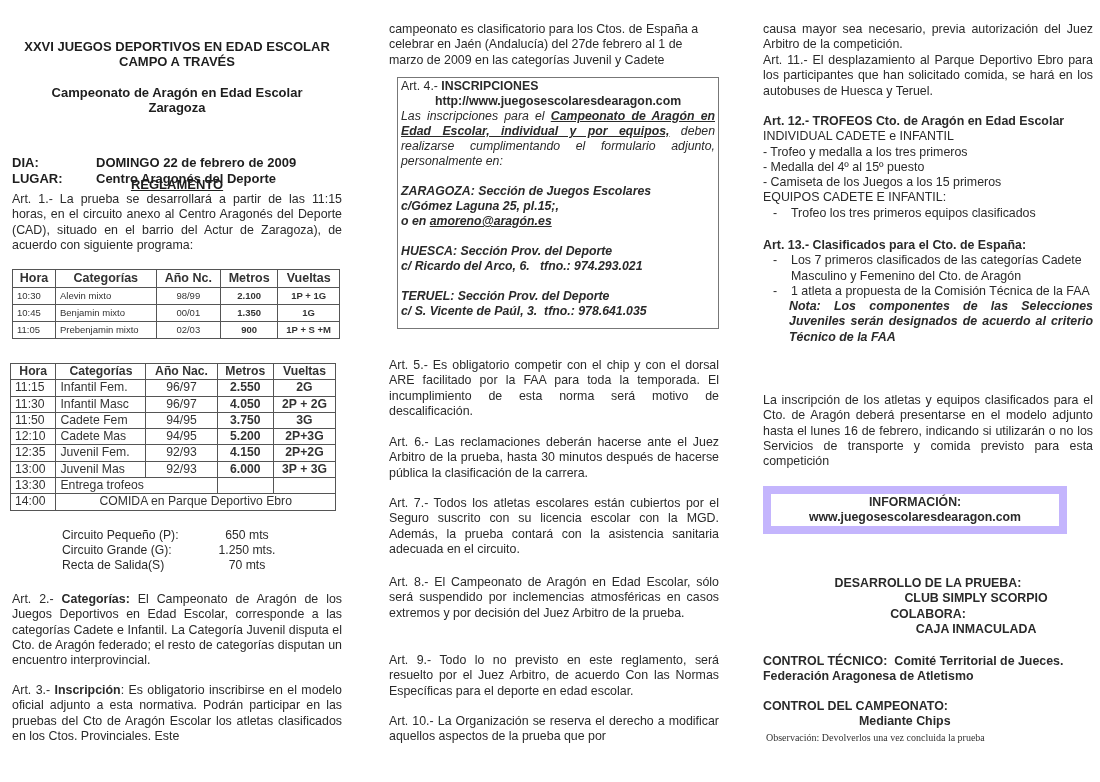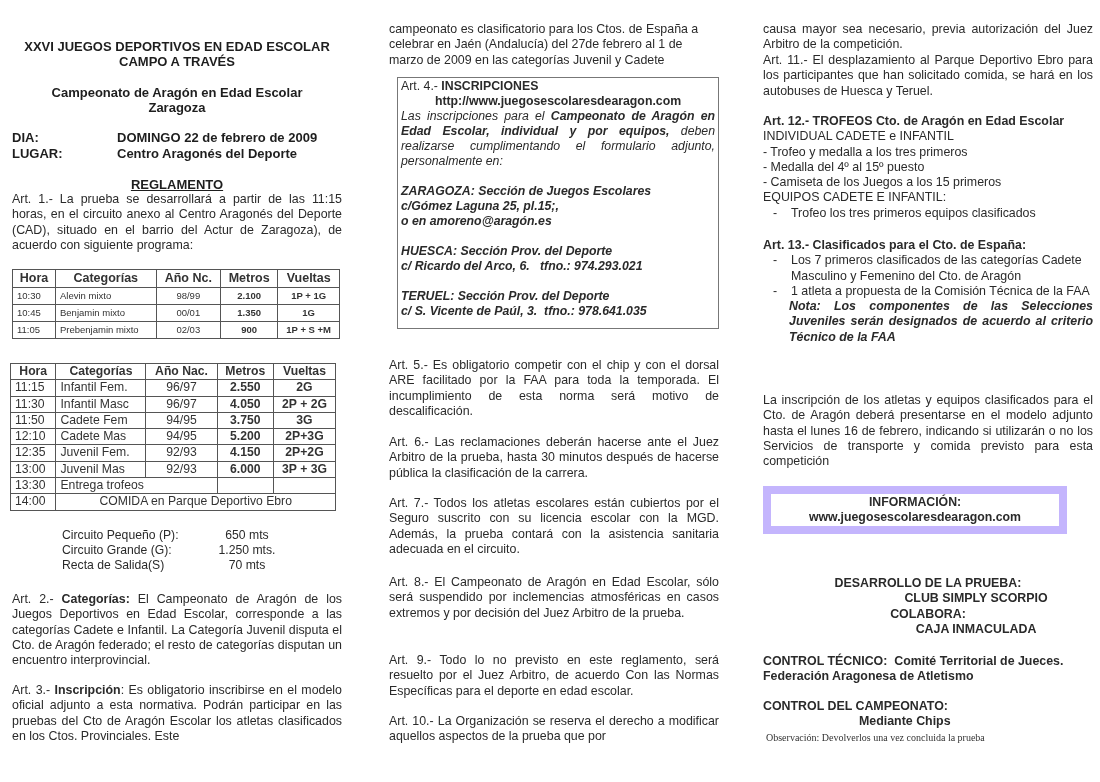--- a/index.html
+++ b/index.html
@@ -4,30 +4,30 @@
 <style>
   * { box-sizing: border-box; margin: 0; padding: 0; }
   html, body { width: 1100px; height: 782px; background: #ffffff; overflow: hidden; }
   body { font-family: "Liberation Sans", sans-serif; color: #2a2a2a; font-size: 12.4px; line-height: 15.3px; position: relative; }
   .col { position: absolute; top: 0; }
   .c1 { left: 12px; width: 330px; }
   .c2 { left: 389px; width: 330px; }
   .c3 { left: 763px; width: 330px; }
   .b { font-weight: bold; }
   .i { font-style: italic; }
-  .u { }
+  .u { text-decoration: underline; }
   .center { text-align: center; }
   .justify { text-align: justify; }
   p { margin: 0; }
 
   
   .title { position: absolute; top: 39px; left: 0; width: 330px; text-align: center; font-weight: bold; font-size: 13px; line-height: 15px; color: #1e1e1e; }
   .subtitle { position: absolute; top: 85px; left: 0; width: 330px; text-align: center; font-weight: bold; font-size: 13px; line-height: 15px; color: #1e1e1e; }
   .info-row { position: absolute; left: 0; width: 330px; font-weight: bold; font-size: 13px; color: #1e1e1e; }
-  .info-row .lbl { display: inline-block; width: 105px; }
+  .info-row .lbl { display: inline-block; width: 84px; margin-top: 25px; }
   .reg-title { position: absolute; top: 177px; left: 0; width: 330px; text-align: center; font-weight: bold; font-size: 13px; text-decoration: underline; color: #1e1e1e; }
   .art1 { position: absolute; top: 192px; left: 0; width: 330px; }
 
   table { border-collapse: collapse; position: absolute; color: #333; }
   table td, table th { border: 1px solid #555; padding: 0 4px; white-space: nowrap; }
   .t1 { top: 269px; left: 0; width: 328px; font-size: 9.5px; }
   .t1 th { font-size: 12.5px; font-weight: bold; height: 18px; text-align: center; }
   .t1 td { height: 17px; }
   .t2 { top: 363px; left: -2px; width: 326px; font-size: 12.2px; }
   .t2 th { font-weight: bold; height: 16px; text-align: center; }

